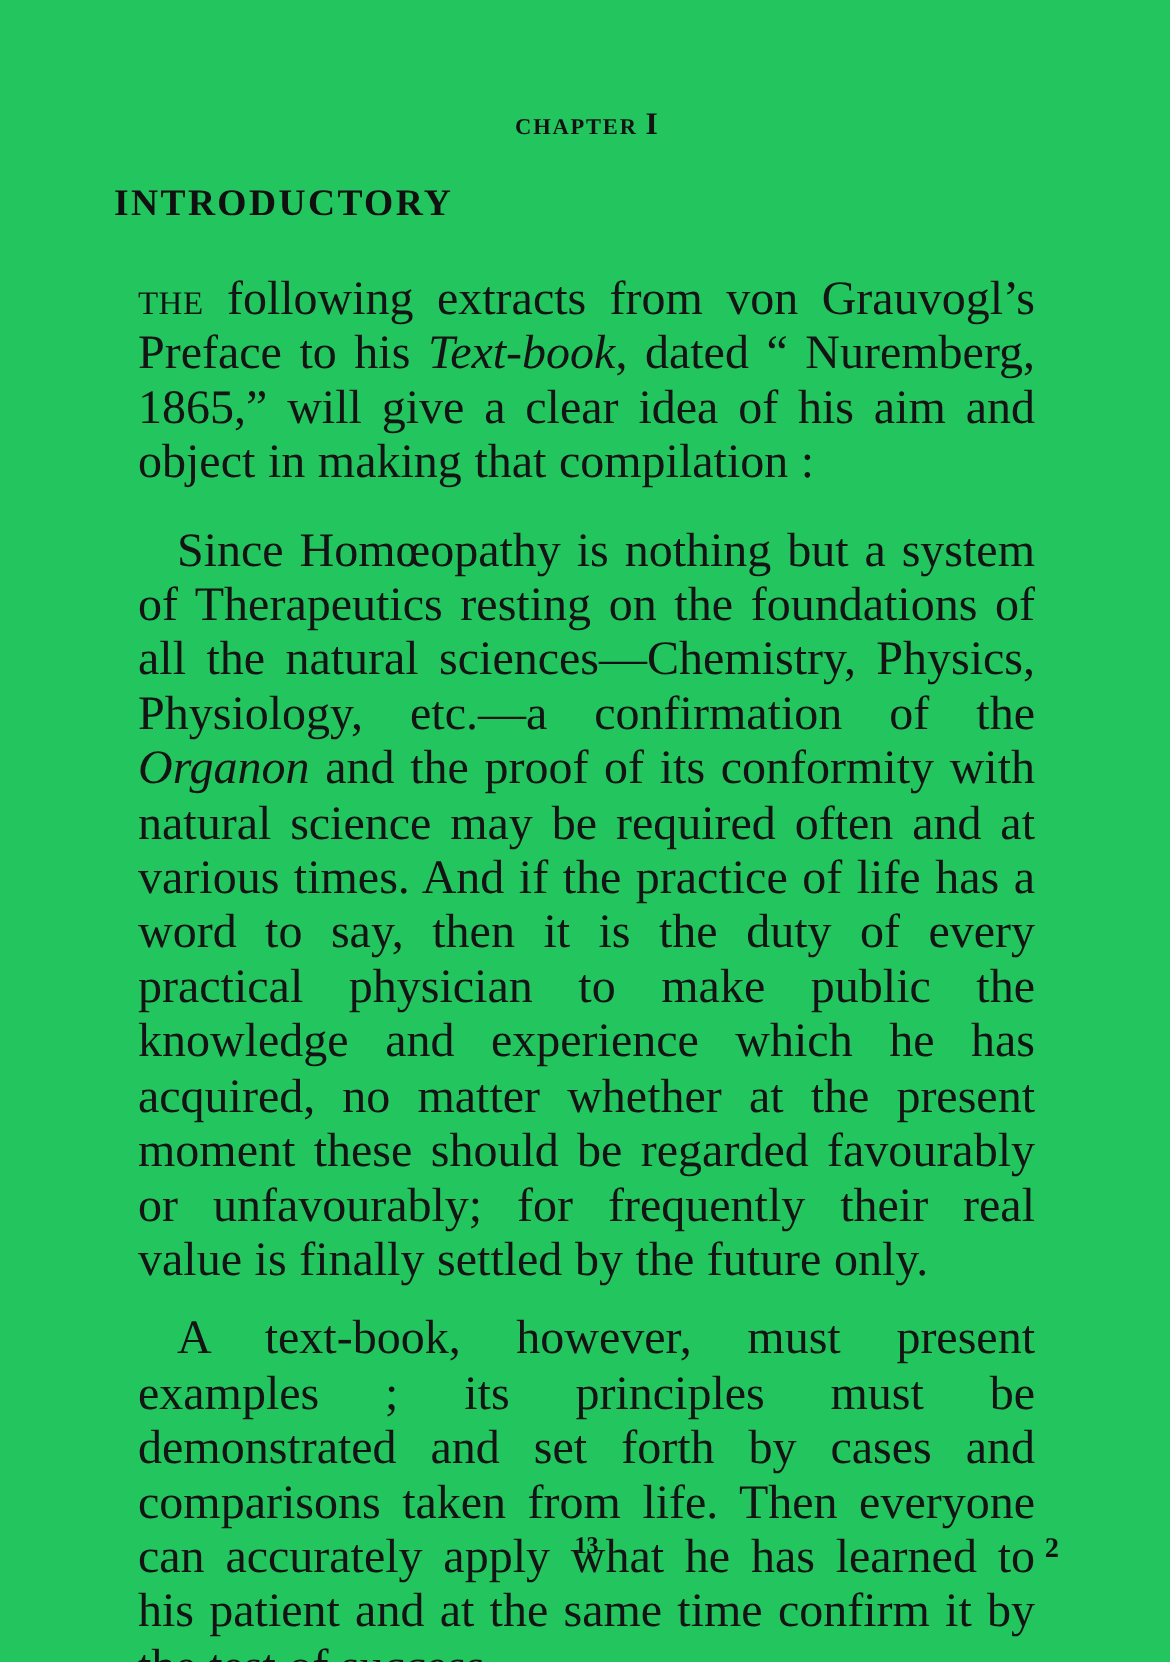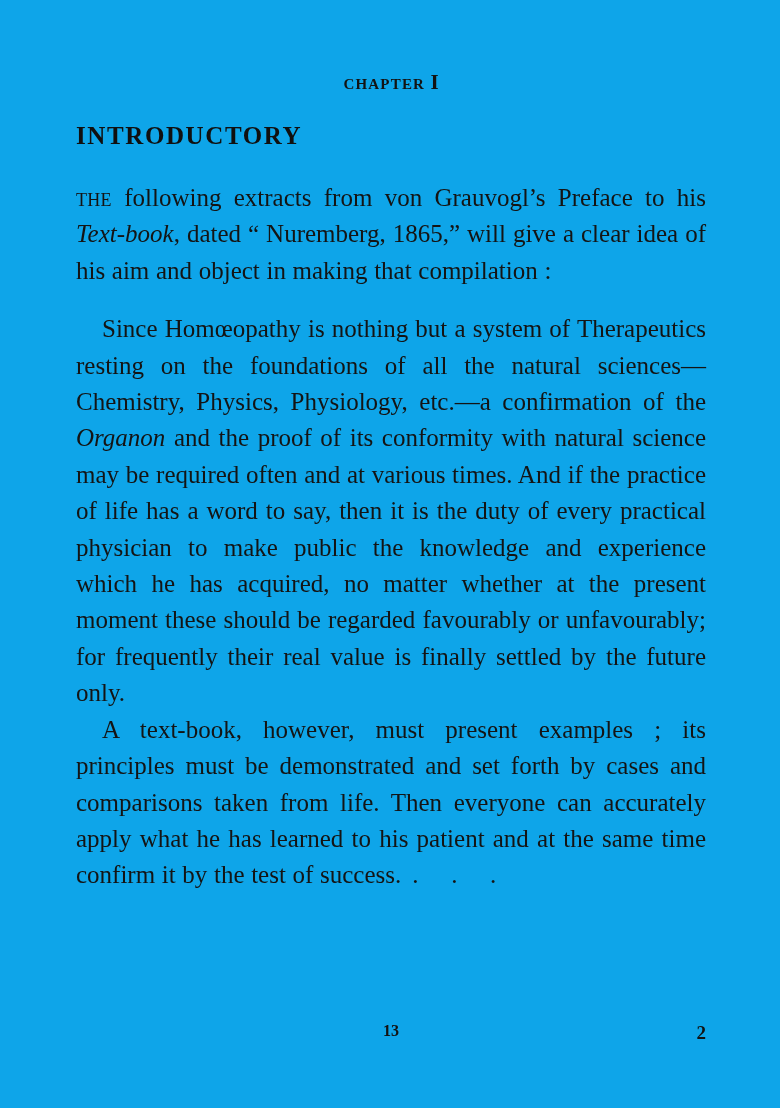--- a/index.html
+++ b/index.html
@@ -15,21 +15,21 @@
     font-family: "Liberation Serif", "DejaVu Serif", serif;
     color: #181818;
     -webkit-font-smoothing: antialiased;
   }
 
   .page {
     position: absolute;
     top: 0; left: 0;
     width: 780px;
     height: 1108px;
-    background: #0ea5e9;
+    background: #22c55e;
   }
 
   .textblock {
     position: absolute;
     left: 76px;
     top: 70px;
     width: 630px;
   }
 
   
@@ -50,25 +50,25 @@
 
   .title-line {
     font-size: 25px;
     letter-spacing: 1.6px;
     margin: 27px 0 0 0;
     color: #101010;
   }
 
   
   .para {
-    font-size: 25px;
+    font-size: 32px;
     line-height: 36.4px;
     text-align: justify;
     text-align-last: left;
-    margin: 0;
+    margin: 16px;
     color: #141414;
     word-spacing: 0.4px;
   }
 
   .para.lead {
     margin-top: 30px;
     text-indent: 0;
   }
   .para.lead .smallcaps {
     font-variant: small-caps;

